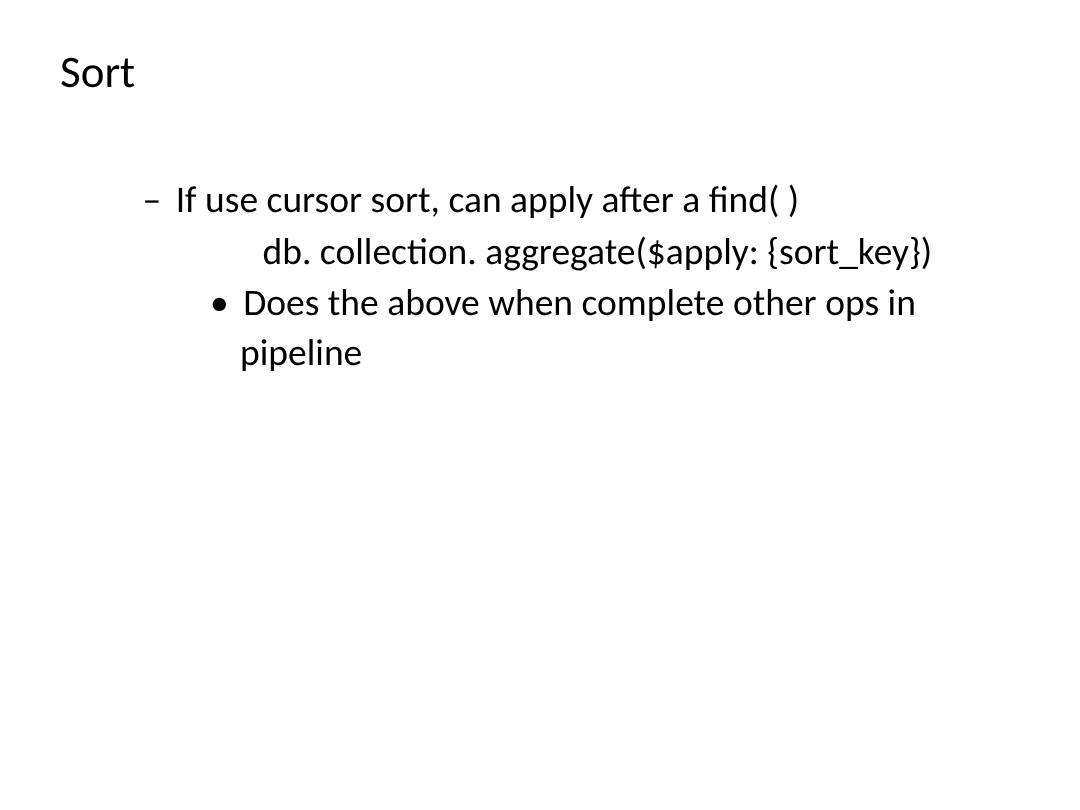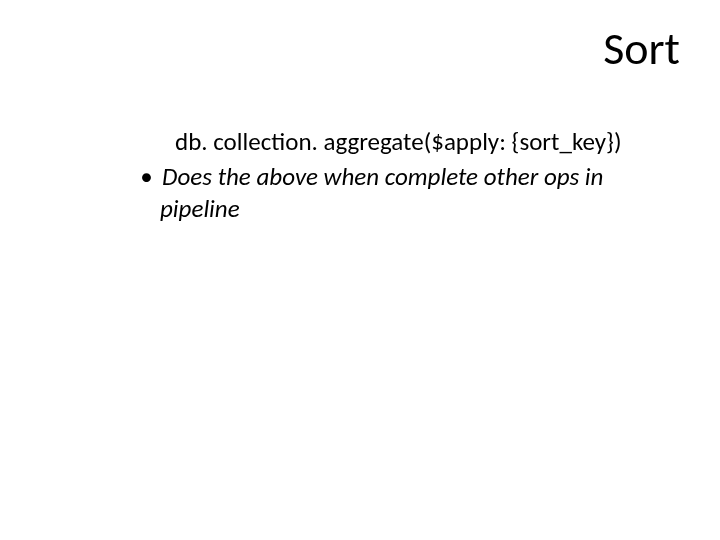--- a/index.html
+++ b/index.html
@@ -14,23 +14,24 @@
       font-family: Calibri, "Segoe UI", Arial, sans-serif;
       color: #000000;
       overflow: hidden;
     }
     .slide {
       width: 100%;
       height: 100%;
       padding: 20px 40px;
     }
     .title {
-      text-align: right;
-      font-size: 46px;
+      text-align: left;
+      font-size: 30px;
       font-weight: 400;
+      margin-top: 10px;
       margin-bottom: 50px;
     }
     .content {
       font-size: 25px;
       line-height: 1.3;
     }
     .level-1 {
       margin-left: 15px;
       margin-bottom: 2px;
     }
@@ -48,36 +49,38 @@
     }
     .level-3 {
       margin-left: 135px;
       margin-bottom: 2px;
     }
     .level-4 {
       margin-left: 100px;
       margin-bottom: 2px;
       padding-left: 20px;
       text-indent: -20px;
-      font-style: italic;
     }
     .level-4::before {
       content: "• ";
       margin-right: 4px;
     }
     .level-4-text {
       display: inline;
     }
   </style>
 </head>
 <body>
 
 <div class="slide">
   <h1 class="title">Sort</h1>
   <div class="content">
+    <div class="level-2">
+      <span>If use cursor sort, can apply after a find( )</span>
+    </div>
     <div class="level-3">
       <span>db. collection. aggregate($apply: {sort_key})</span>
     </div>
     <div class="level-4">
       <span class="level-4-text">Does the above when complete other ops in pipeline</span>
     </div>
   </div>
 </div>
 
 </body></html>

